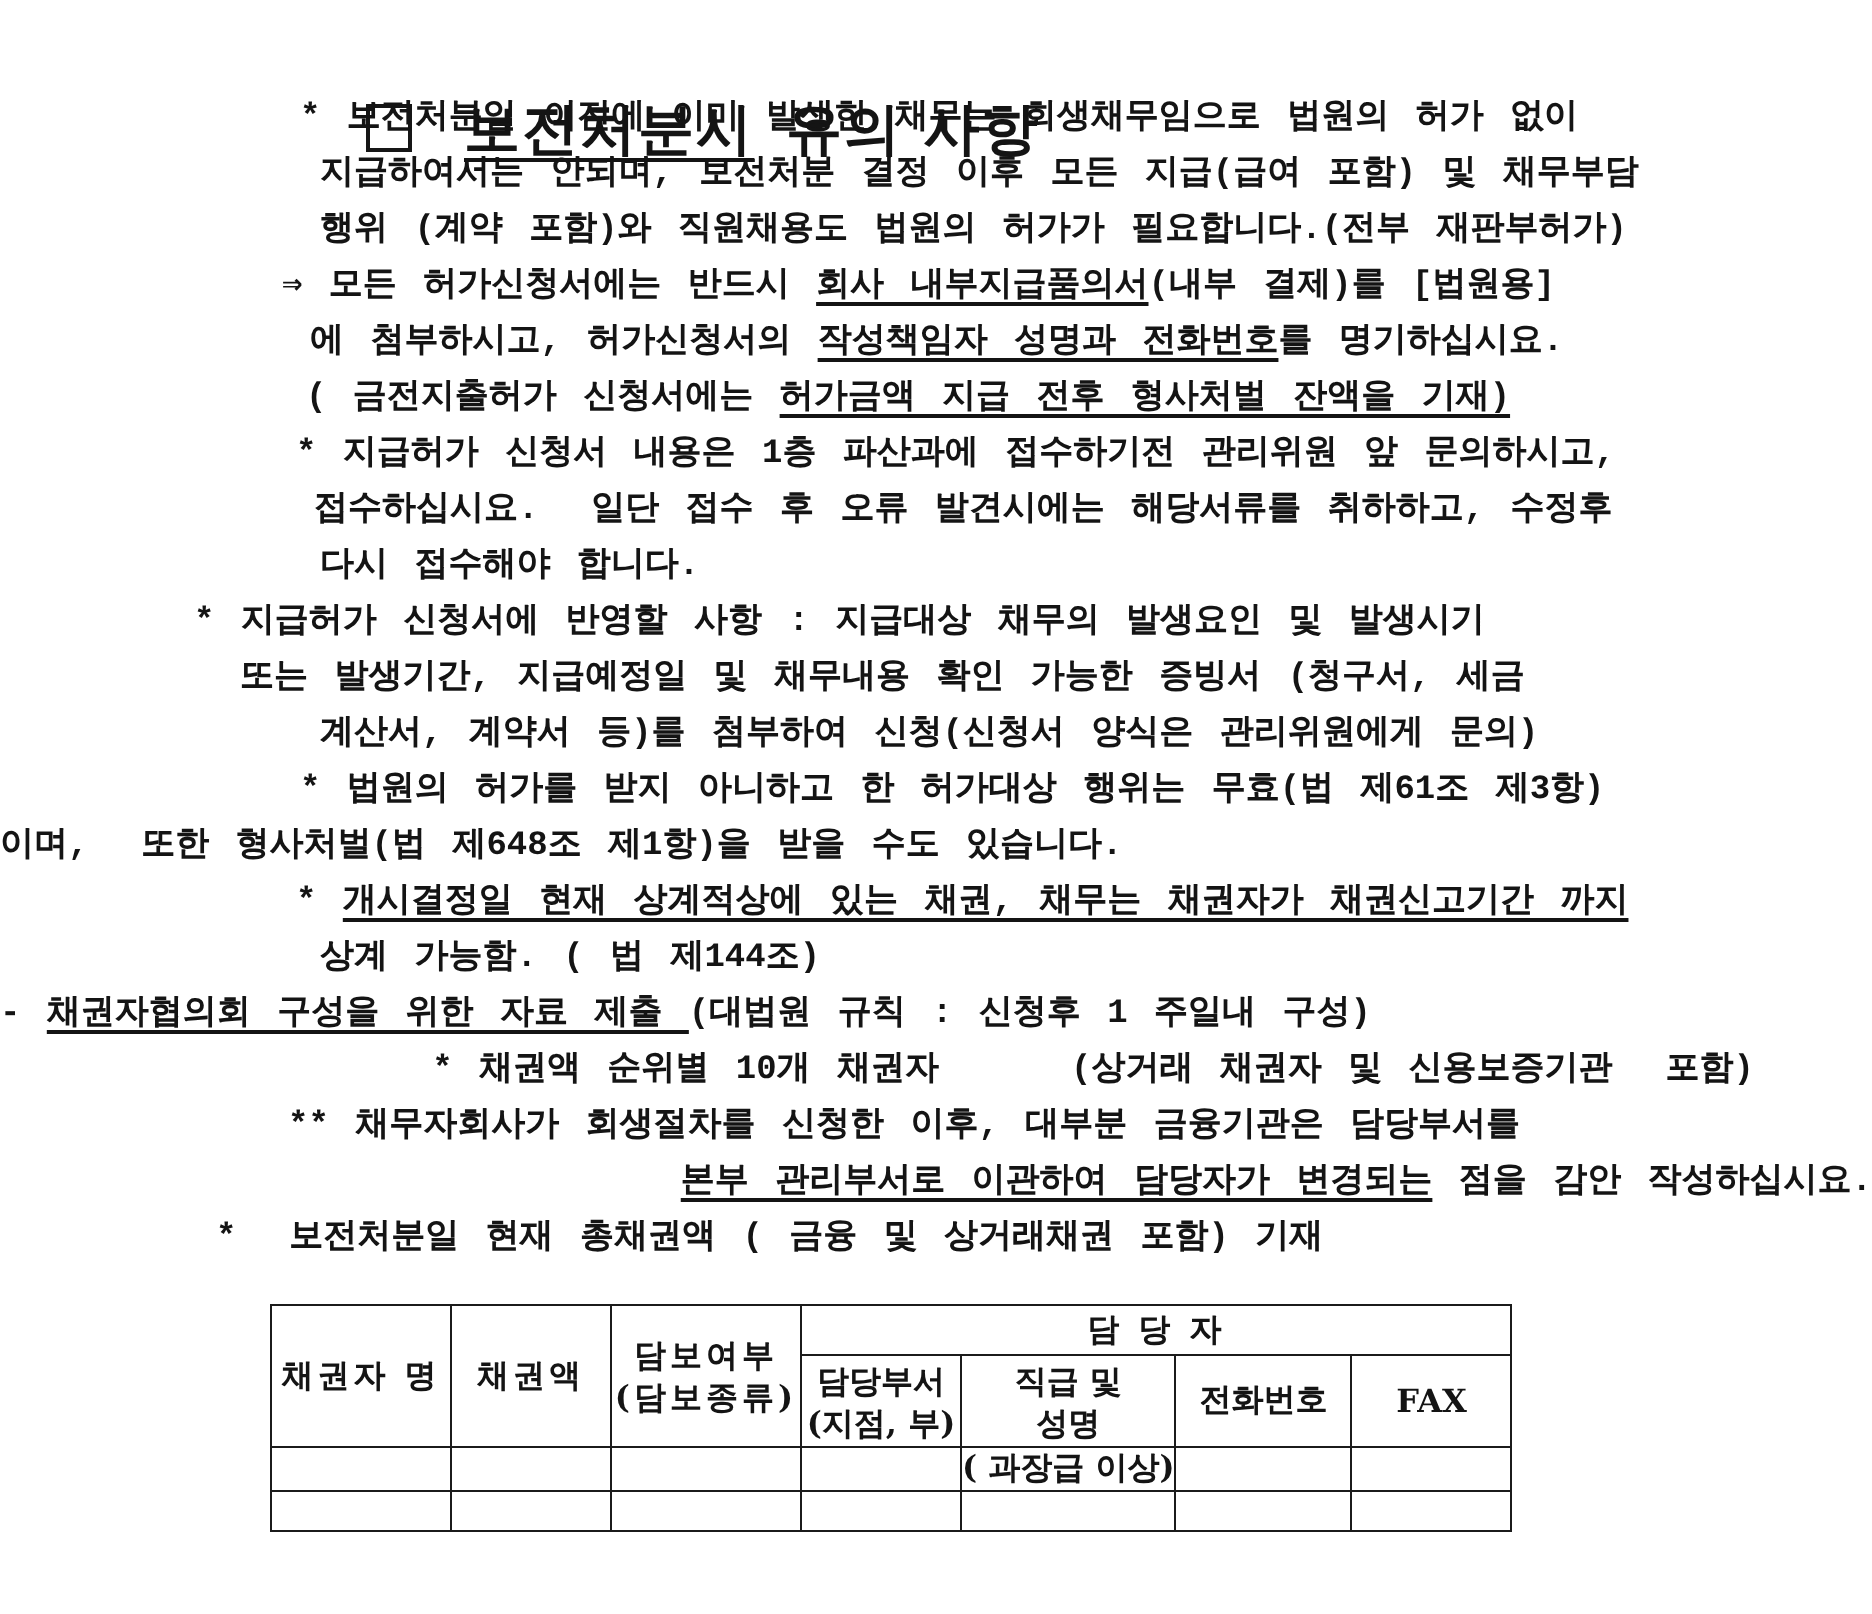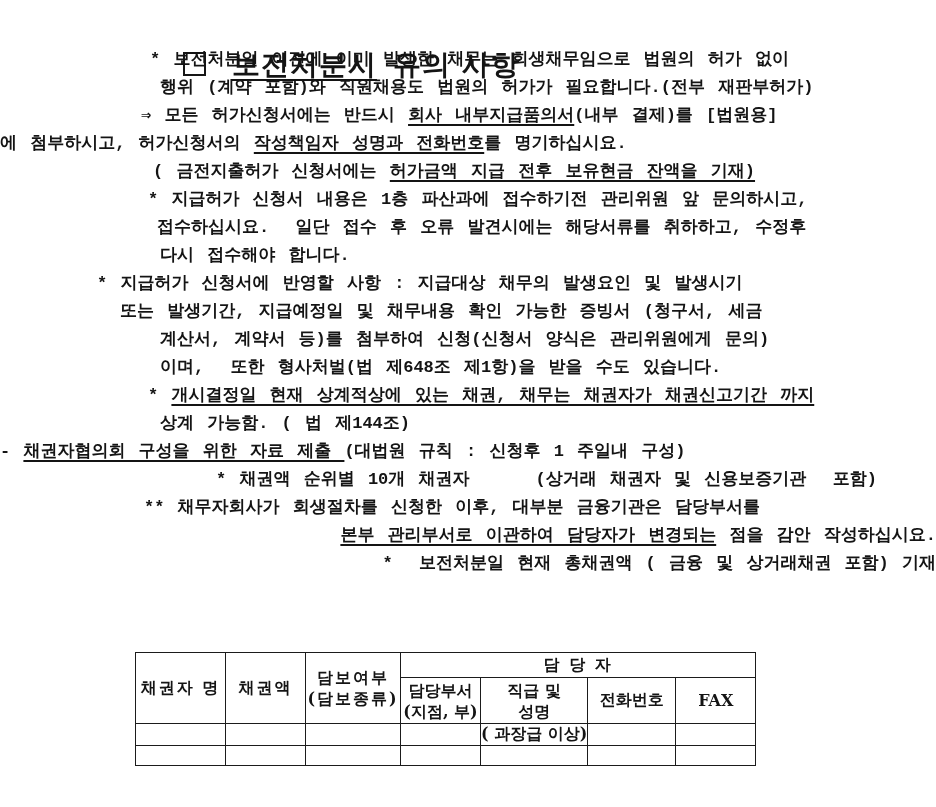--- a/index.html
+++ b/index.html
@@ -67,38 +67,40 @@
 <body>
 
 <div class="doc">
 
   <div class="title">
     <span class="checkbox"></span><span class="title-underlined">보전처분시</span><span class="title-rest">유의 사항</span>
   </div>
 
   <div class="lines">
       <div class="line" style="padding-left: 150px;"><span>* 보전처분일 이전에 이미 발생한 채무는 회생채무임으로 법원의 허가 없이</span></div>
+      <div class="line" style="padding-left: 160px;"><span>지급하여서는 안되며, 보전처분 결정 이후 모든 지급(급여 포함) 및 채무부담</span></div>
       <div class="line" style="padding-left: 160px;"><span>행위 (계약 포함)와 직원채용도 법원의 허가가 필요합니다.(전부 재판부허가)</span></div>
       <div class="line" style="padding-left: 141px;"><span>⇒ 모든 허가신청서에는 반드시 </span><span class="u">회사 내부지급품의서</span><span>(내부 결제)를 [법원용]</span></div>
-      <div class="line" style=""><span>에 첨부하시고, 허가신청서의 </span><span class="u">작성책임자 성명과 전화번호</span><span>를 명기하십시요.</span></div>
-      <div class="line" style="padding-left: 153px;"><span>( 금전지출허가 신청서에는 </span><span class="u">허가금액 지급 전후 보유현금 잔액을 기재)</span></div>
+      <div class="line" style="padding-left: 155px;"><span>에 첨부하시고, 허가신청서의 </span><span class="u">작성책임자 성명과 전화번호</span><span>를 명기하십시요.</span></div>
+      <div class="line" style="padding-left: 153px;"><span>( 금전지출허가 신청서에는 </span><span class="u">허가금액 지급 전후 형사처벌 잔액을 기재)</span></div>
       <div class="line" style="padding-left: 148px;"><span>* 지급허가 신청서 내용은 1층 파산과에 접수하기전 관리위원 앞 문의하시고,</span></div>
       <div class="line" style="padding-left: 157px;"><span>접수하십시요.  일단 접수 후 오류 발견시에는 해당서류를 취하하고, 수정후</span></div>
       <div class="line" style="padding-left: 160px;"><span>다시 접수해야 합니다.</span></div>
       <div class="line" style="padding-left: 70px; margin-left: 27px;"><span>* 지급허가 신청서에 반영할 사항 : 지급대상 채무의 발생요인 및 발생시기</span></div>
       <div class="line" style="padding-left: 120px;"><span>또는 발생기간, 지급예정일 및 채무내용 확인 가능한 증빙서 (청구서, 세금</span></div>
       <div class="line" style="padding-left: 160px;"><span>계산서, 계약서 등)를 첨부하여 신청(신청서 양식은 관리위원에게 문의)</span></div>
-      <div class="line" style="padding-left: 160px;"><span>이며,  또한 형사처벌(법 제648조 제1항)을 받을 수도 있습니다.</span></div>
+      <div class="line" style="padding-left: 150px;"><span>* 법원의 허가를 받지 아니하고 한 허가대상 행위는 무효(법 제61조 제3항)</span></div>
+      <div class="line" style=""><span>이며,  또한 형사처벌(법 제648조 제1항)을 받을 수도 있습니다.</span></div>
       <div class="line" style="padding-left: 148px;"><span>* </span><span class="u">개시결정일 현재 상계적상에 있는 채권, 채무는 채권자가 채권신고기간 까지</span></div>
       <div class="line" style="padding-left: 160px;"><span>상계 가능함. ( 법 제144조)</span></div>
       <div class="line" style=""><span>- </span><span class="u">채권자협의회 구성을 위한 자료 제출 </span><span>(대법원 규칙 : 신청후 1 주일내 구성)</span></div>
       <div class="line" style="padding-left: 157px; text-align: center;"><span>* 채권액 순위별 10개 채권자     (상거래 채권자 및 신용보증기관  포함)</span></div>
       <div class="line" style="padding-left: 144px;"><span>** 채무자회사가 회생절차를 신청한 이후, 대부분 금융기관은 담당부서를</span></div>
       <div class="line" style="padding-left: 158px; text-align: right;"><span class="u">본부 관리부서로 이관하여 담당자가 변경되는</span><span> 점을 감안 작성하십시요.</span></div>
-      <div class="line" style="padding-left: 108px; text-align: right;"><span>*  보전처분일 현재 총채권액 ( 금융 및 상거래채권 포함) 기재</span></div>
+      <div class="line" style="padding-left: 108px;"><span>*  보전처분일 현재 총채권액 ( 금융 및 상거래채권 포함) 기재</span></div>
     </div>
 
   <table class="creditor">
     <colgroup>
       <col style="width:90px">
         <col style="width:80px">
         <col style="width:95px">
       <col style="width:80px">
         <col style="width:92px">
         <col style="width:88px">

